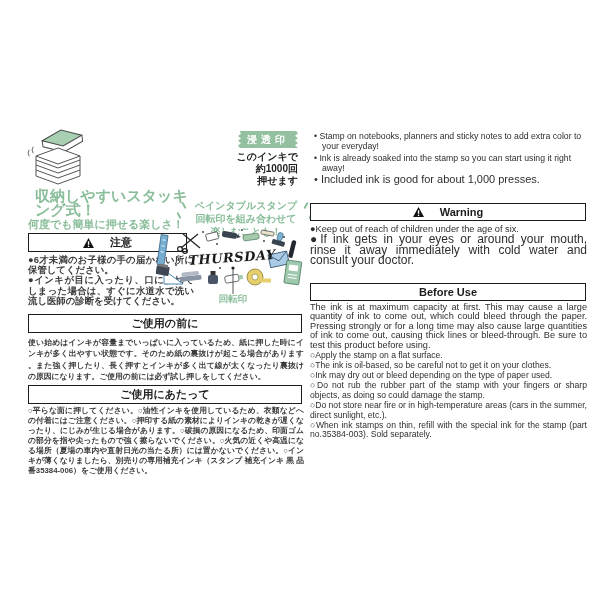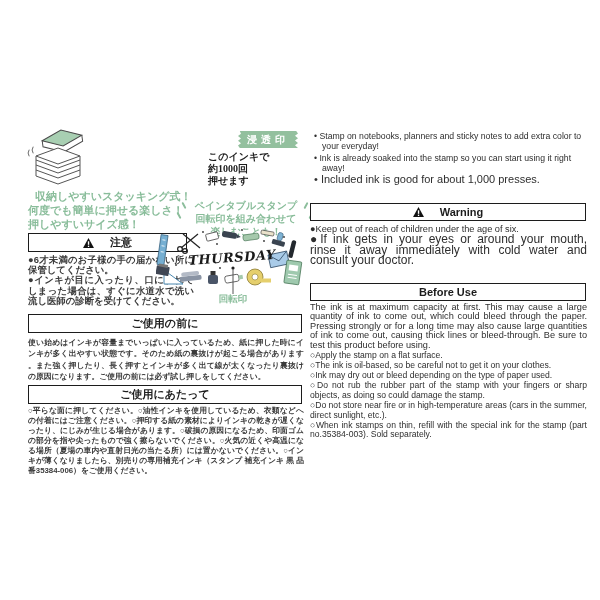--- a/index.html
+++ b/index.html
@@ -40,26 +40,26 @@
       <path d="M10,30 L10,50 L32,58 L54,50 L54,30" fill="#ffffff"></path>
       <path d="M10,44 L32,52 L54,44" fill="none"></path>
       <path d="M10,39 L32,47 L54,39" fill="none"></path>
       <path d="M10,34 L32,42 L54,34" fill="none"></path>
       <path d="M10,30 L32,22 L54,30 L32,38 Z" fill="#ffffff"></path>
     </g>
   </svg>
 
 
   <div class="abs badge" style="left:238px;top:131px;width:60px;height:17px;">浸透印</div>
-  <div class="abs preline" style="left:208px;top:151px;width:90px;font-size:10px;line-height:11.8px;font-weight:bold;color:#1e1e1e;text-align:left;font-family:Liberation Serif, serif;">このインキで
+  <div class="abs preline" style="left:208px;top:151px;width:90px;font-size:10px;line-height:11.8px;font-weight:bold;color:#1e1e1e;text-align:right;">このインキで
 約1000回
 押せます</div>
 
   <div class="abs" style="left:28px;top:189px;width:170px;">
-    <div class="green" style="font-size:11px;line-height:14px;font-weight:bold;padding-left:7px;">収納しやすいスタッキング式！</div>
+    <div class="green" style="font-size:15px;line-height:14px;font-weight:bold;padding-left:7px;">収納しやすいスタッキング式！</div>
     <div class="green" style="font-size:11px;line-height:14px;font-weight:bold;">何度でも簡単に押せる楽しさ！</div>
     <div class="green" style="font-size:11px;line-height:14px;font-weight:bold;">押しやすいサイズ感！</div>
   </div>
 
   <div class="abs green preline" style="left:185px;top:199px;width:122px;font-size:10px;line-height:13px;font-weight:bold;text-align:center;">ペインタブルスタンプ
 回転印を組み合わせて
 楽しむことも！</div>
   <span class="dash" style="left:183px;top:202px;transform:rotate(-28deg);"></span>
   <span class="dash" style="left:178px;top:212px;transform:rotate(-28deg);"></span>
   <span class="dash" style="left:305px;top:202px;transform:rotate(28deg);"></span>

